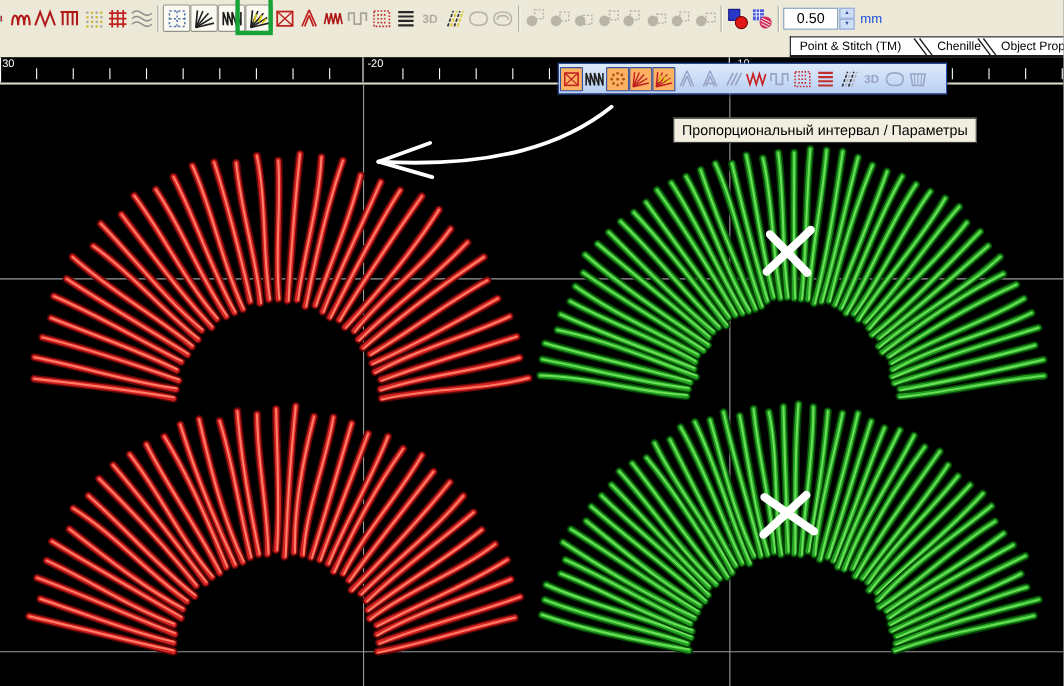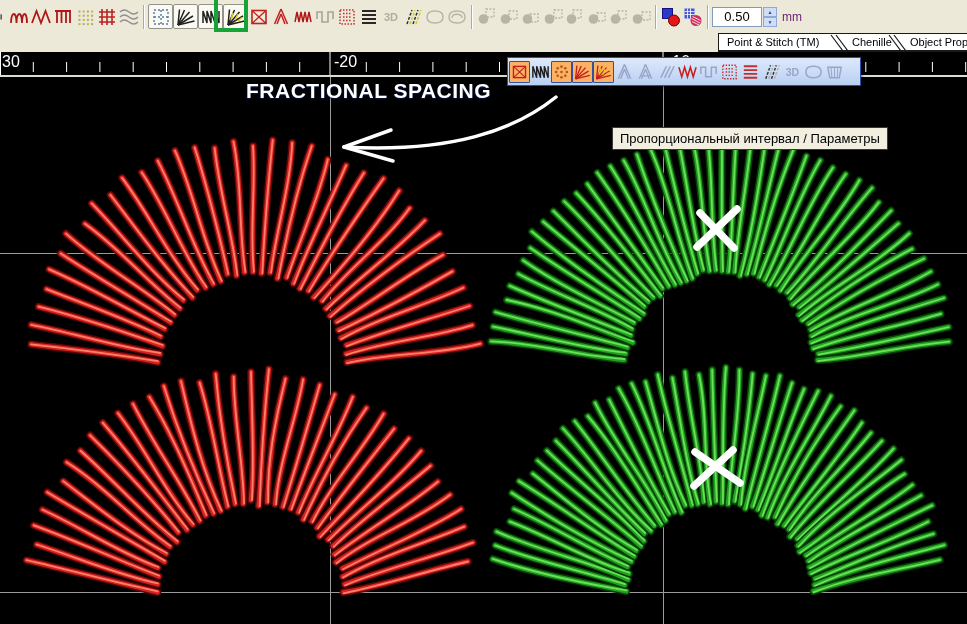--- a/index.html
+++ b/index.html
@@ -13,50 +13,50 @@
   .tb-icon{width:22px;height:22px;display:flex;align-items:center;justify-content:center;flex:0 0 auto;}
   .tb-sliver{width:8px;}
   .tb-btn{width:25px;height:25px;border:1px solid #96948a;background:#fbfaf2;border-radius:2px;}
   .sep{width:2px;height:24px;border-left:1px solid #aeab9c;border-right:1px solid #ffffff;margin:0 3px;flex:0 0 auto;}
   .spin-wrap{display:flex;align-items:center;height:33px;}
   .spacing-input{width:50px;height:20px;border:1px solid #7f9db9;font-size:13px;text-align:center;
                  font-family:"Liberation Sans",sans-serif;padding:0;background:#fff;}
   .spinner{width:14px;height:20px;display:flex;flex-direction:column;margin-left:1px;}
   .spinner div{flex:1;background:#cfddf6;border:1px solid #8fa8d8;font-size:5px;line-height:8px;
                color:#274a8c;text-align:center;cursor:pointer;}
-  .unit{font-size:12px;margin-left:5px;color:#701a75;}
+  .unit{font-size:12px;margin-left:5px;color:#1d4ed8;}
   
   .substrip{position:absolute;left:0;top:33px;width:782px;height:19px;background:#ece9d8;}
   .tabs{position:absolute;left:718px;top:0;width:249px;height:19px;background:#fff;
         border-top:1px solid #1a1a1a;border-left:1px solid #1a1a1a;border-bottom:2px solid #1a1a1a;}
   .tabs svg{position:absolute;left:0;top:0;}
   .tab-label{position:absolute;top:2px;font-size:11px;color:#000;white-space:nowrap;cursor:pointer;}
   
   .ruler{position:absolute;left:0;top:52px;width:967px;height:25px;background:#000;
          border-bottom:2px solid #dedbce;}
-  .rlabel{position:absolute;top:1px;font-size:16px;color:#fff;}
+  .rlabel{position:absolute;top:1px;font-size:10px;color:#fff;}
   
   .canvas{position:absolute;left:0;top:77px;width:967px;height:547px;background:#000;overflow:hidden;}
   .canvas svg{position:absolute;left:0;top:0;}
   .heading{position:absolute;left:246px;top:2px;font-size:21px;font-weight:bold;color:#fff;
            letter-spacing:.5px;text-shadow:0 1px 2px rgba(10,25,90,.95);}
   
   .float-tb{position:absolute;left:507px;top:57px;width:354px;border:1px solid #2c4fae;
             background:linear-gradient(#dde9fb,#b9d0f2);box-shadow:1px 2px 3px rgba(0,0,0,.45);}
   .ft-title{height:16px;background:linear-gradient(#4a86f2,#1a4fd6);display:flex;align-items:center;
             padding:0 3px;color:#fff;font-size:11px;}
   .ft-title .t{flex:1;white-space:nowrap;overflow:hidden;}
   .ft-close{width:14px;height:13px;font-size:10px;line-height:12px;text-align:center;color:#fff;
             cursor:pointer;}
   .ft-icons{display:flex;align-items:center;padding:2px 1px;height:27px;}
   .ft-icon{width:21px;height:22px;display:flex;align-items:center;justify-content:center;flex:0 0 auto;}
   .ft-icon.active{background:#fdb163;border:1px solid #31509e;border-radius:1px;}
   
   .tooltip{position:absolute;left:612px;top:107px;height:23px;padding:3px 7px;background:#f2efe1;
-           border:1px solid #3a3a3a;font-size:13px;color:#000;white-space:nowrap;margin-top:20px;}
+           border:1px solid #3a3a3a;font-size:13px;color:#000;white-space:nowrap;}
   
   .green-rect{position:absolute;left:214px;top:-6px;width:34px;height:38px;border:4px solid #18a338;
               z-index:60;pointer-events:none;}
   .float-tb{z-index:40;} .tooltip{z-index:50;}
 </style>
 </head>
 <body>
 
 <div class="app">
 
@@ -856,21 +856,20 @@
         <g>
           <line x1="695" y1="452" x2="740" y2="483" stroke="#fff" stroke-width="7.5" stroke-linecap="round"></line>
           <line x1="733" y1="450" x2="694" y2="486" stroke="#fff" stroke-width="7.5" stroke-linecap="round"></line>
         </g>
         <g>
           <path d="M556,97 C515,130 452,153 344,147" fill="none" stroke="#ffffff" stroke-width="3.5" stroke-linecap="round"></path>
           <line x1="344" y1="147" x2="391" y2="130" stroke="#ffffff" stroke-width="3.5" stroke-linecap="round"></line>
           <line x1="344" y1="147" x2="393" y2="161" stroke="#ffffff" stroke-width="3.5" stroke-linecap="round"></line>
         </g>
       </svg>
-    <div class="heading">FRACTIONAL SPACING</div>
   </div>
 
   <div class="float-tb">
     <div class="ft-icons" id="ft-icons">
         <div class="ft-icon active">
           <svg width="22" height="22" viewBox="0 0 22 22">
             <rect x="4" y="4.5" width="14" height="13" fill="none" stroke="#c02020" stroke-width="1.6"></rect>
             <path d="M4,17.5 L18,4.5 M4,4.5 L18,17.5" stroke="#c02020" stroke-width="1.3"></path>
           </svg>
         </div>

